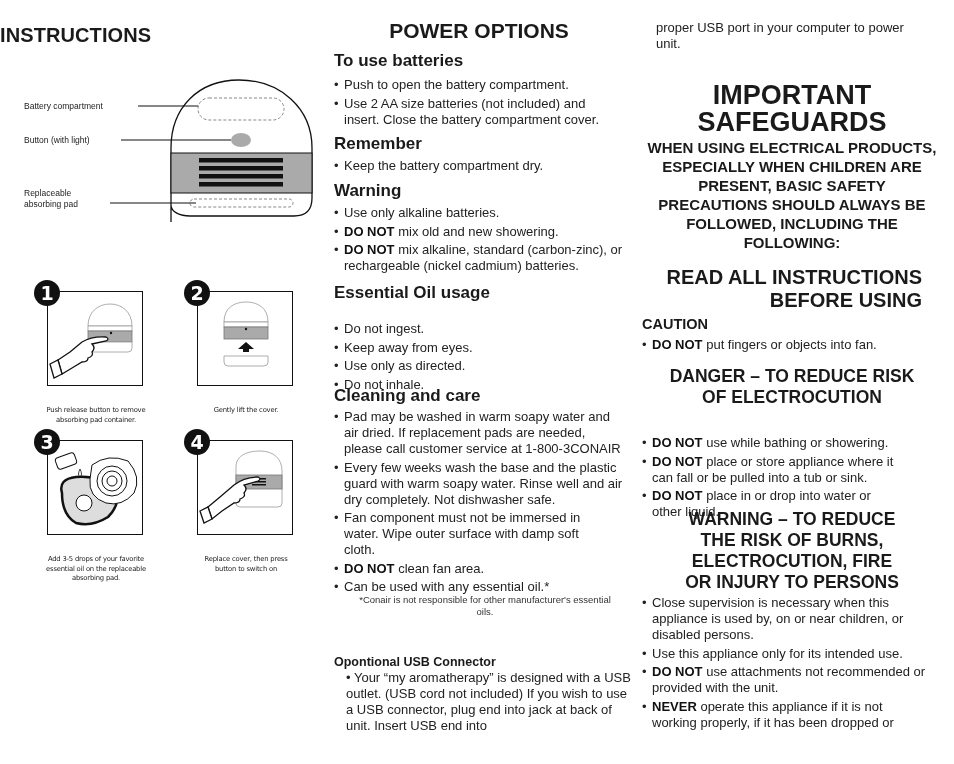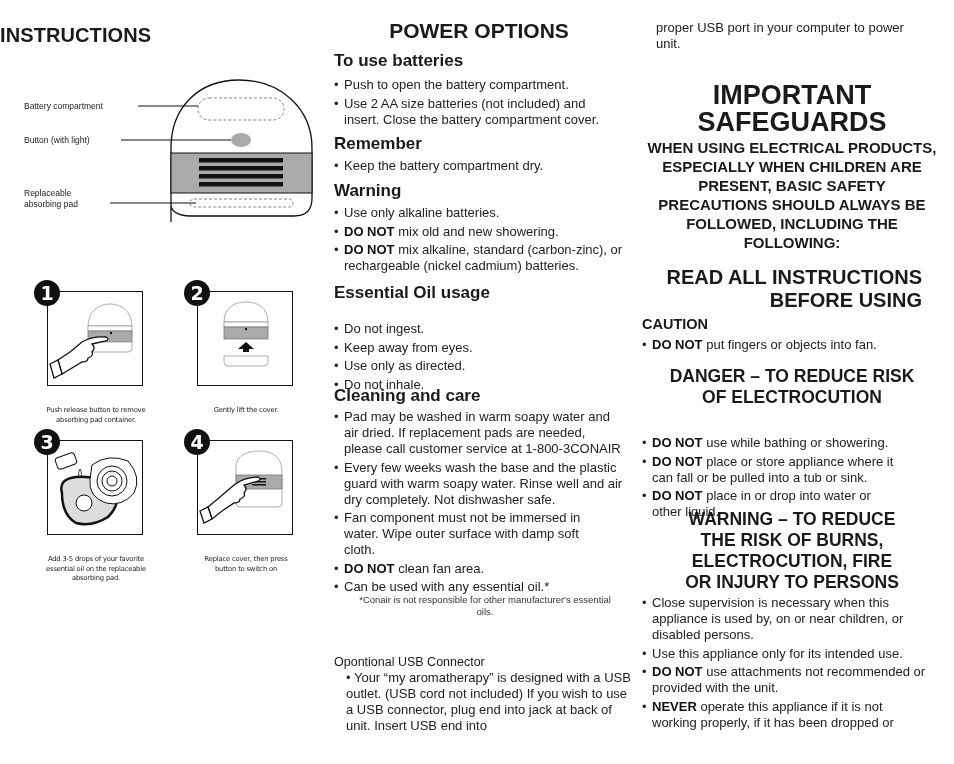--- a/index.html
+++ b/index.html
@@ -25,21 +25,21 @@
   
   .col-mid { position: absolute; left: 334px; top: 0; width: 290px; }
   .h-power { position: absolute; left: 0; width: 290px; top: 19px; text-align: center;
              font-weight: bold; font-size: 21px; }
   .sub { position: absolute; left: 0; font-weight: bold; font-size: 17px; }
   ul.bl { position: absolute; left: 0; list-style: none; font-size: 13px; line-height: 16px; color: #222; }
   ul.bl li { position: relative; padding-left: 10px; margin-bottom: 2.5px; }
   ul.bl li::before { content: "•"; position: absolute; left: 0; top: 0; }
   ul.bl li b { color: #111; }
   .foot { font-size: 9.5px; line-height: 12px; color: #333; padding-left: 12px; margin-top: -1px; text-align: center; }
-  .usb-h { position: absolute; left: 0; top: 655px; font-weight: normal; font-size: 12.5px; }
+  .usb-h { position: absolute; left: 0; top: 655px; font-weight: bold; font-size: 12.5px; }
   .usb-p { position: absolute; left: 12px; top: 670px; width: 285px; font-size: 13px; line-height: 16px; color: #222; }
 
   
   .col-right { position: absolute; left: 642px; top: 0; width: 300px; }
   .usb-cont { position: absolute; left: 14px; top: 20px; width: 270px; font-size: 13px; line-height: 16px; color: #222; }
   .h-imp { position: absolute; left: 0; width: 300px; top: 82px; text-align: center;
            font-weight: bold; font-size: 27px; line-height: 27px; }
   .imp-sub { position: absolute; left: 0; width: 300px; top: 138px; text-align: center;
              font-weight: bold; font-size: 15px; line-height: 19px; }
   .h-read { position: absolute; left: 0; width: 300px; top: 266px; text-align: right;

